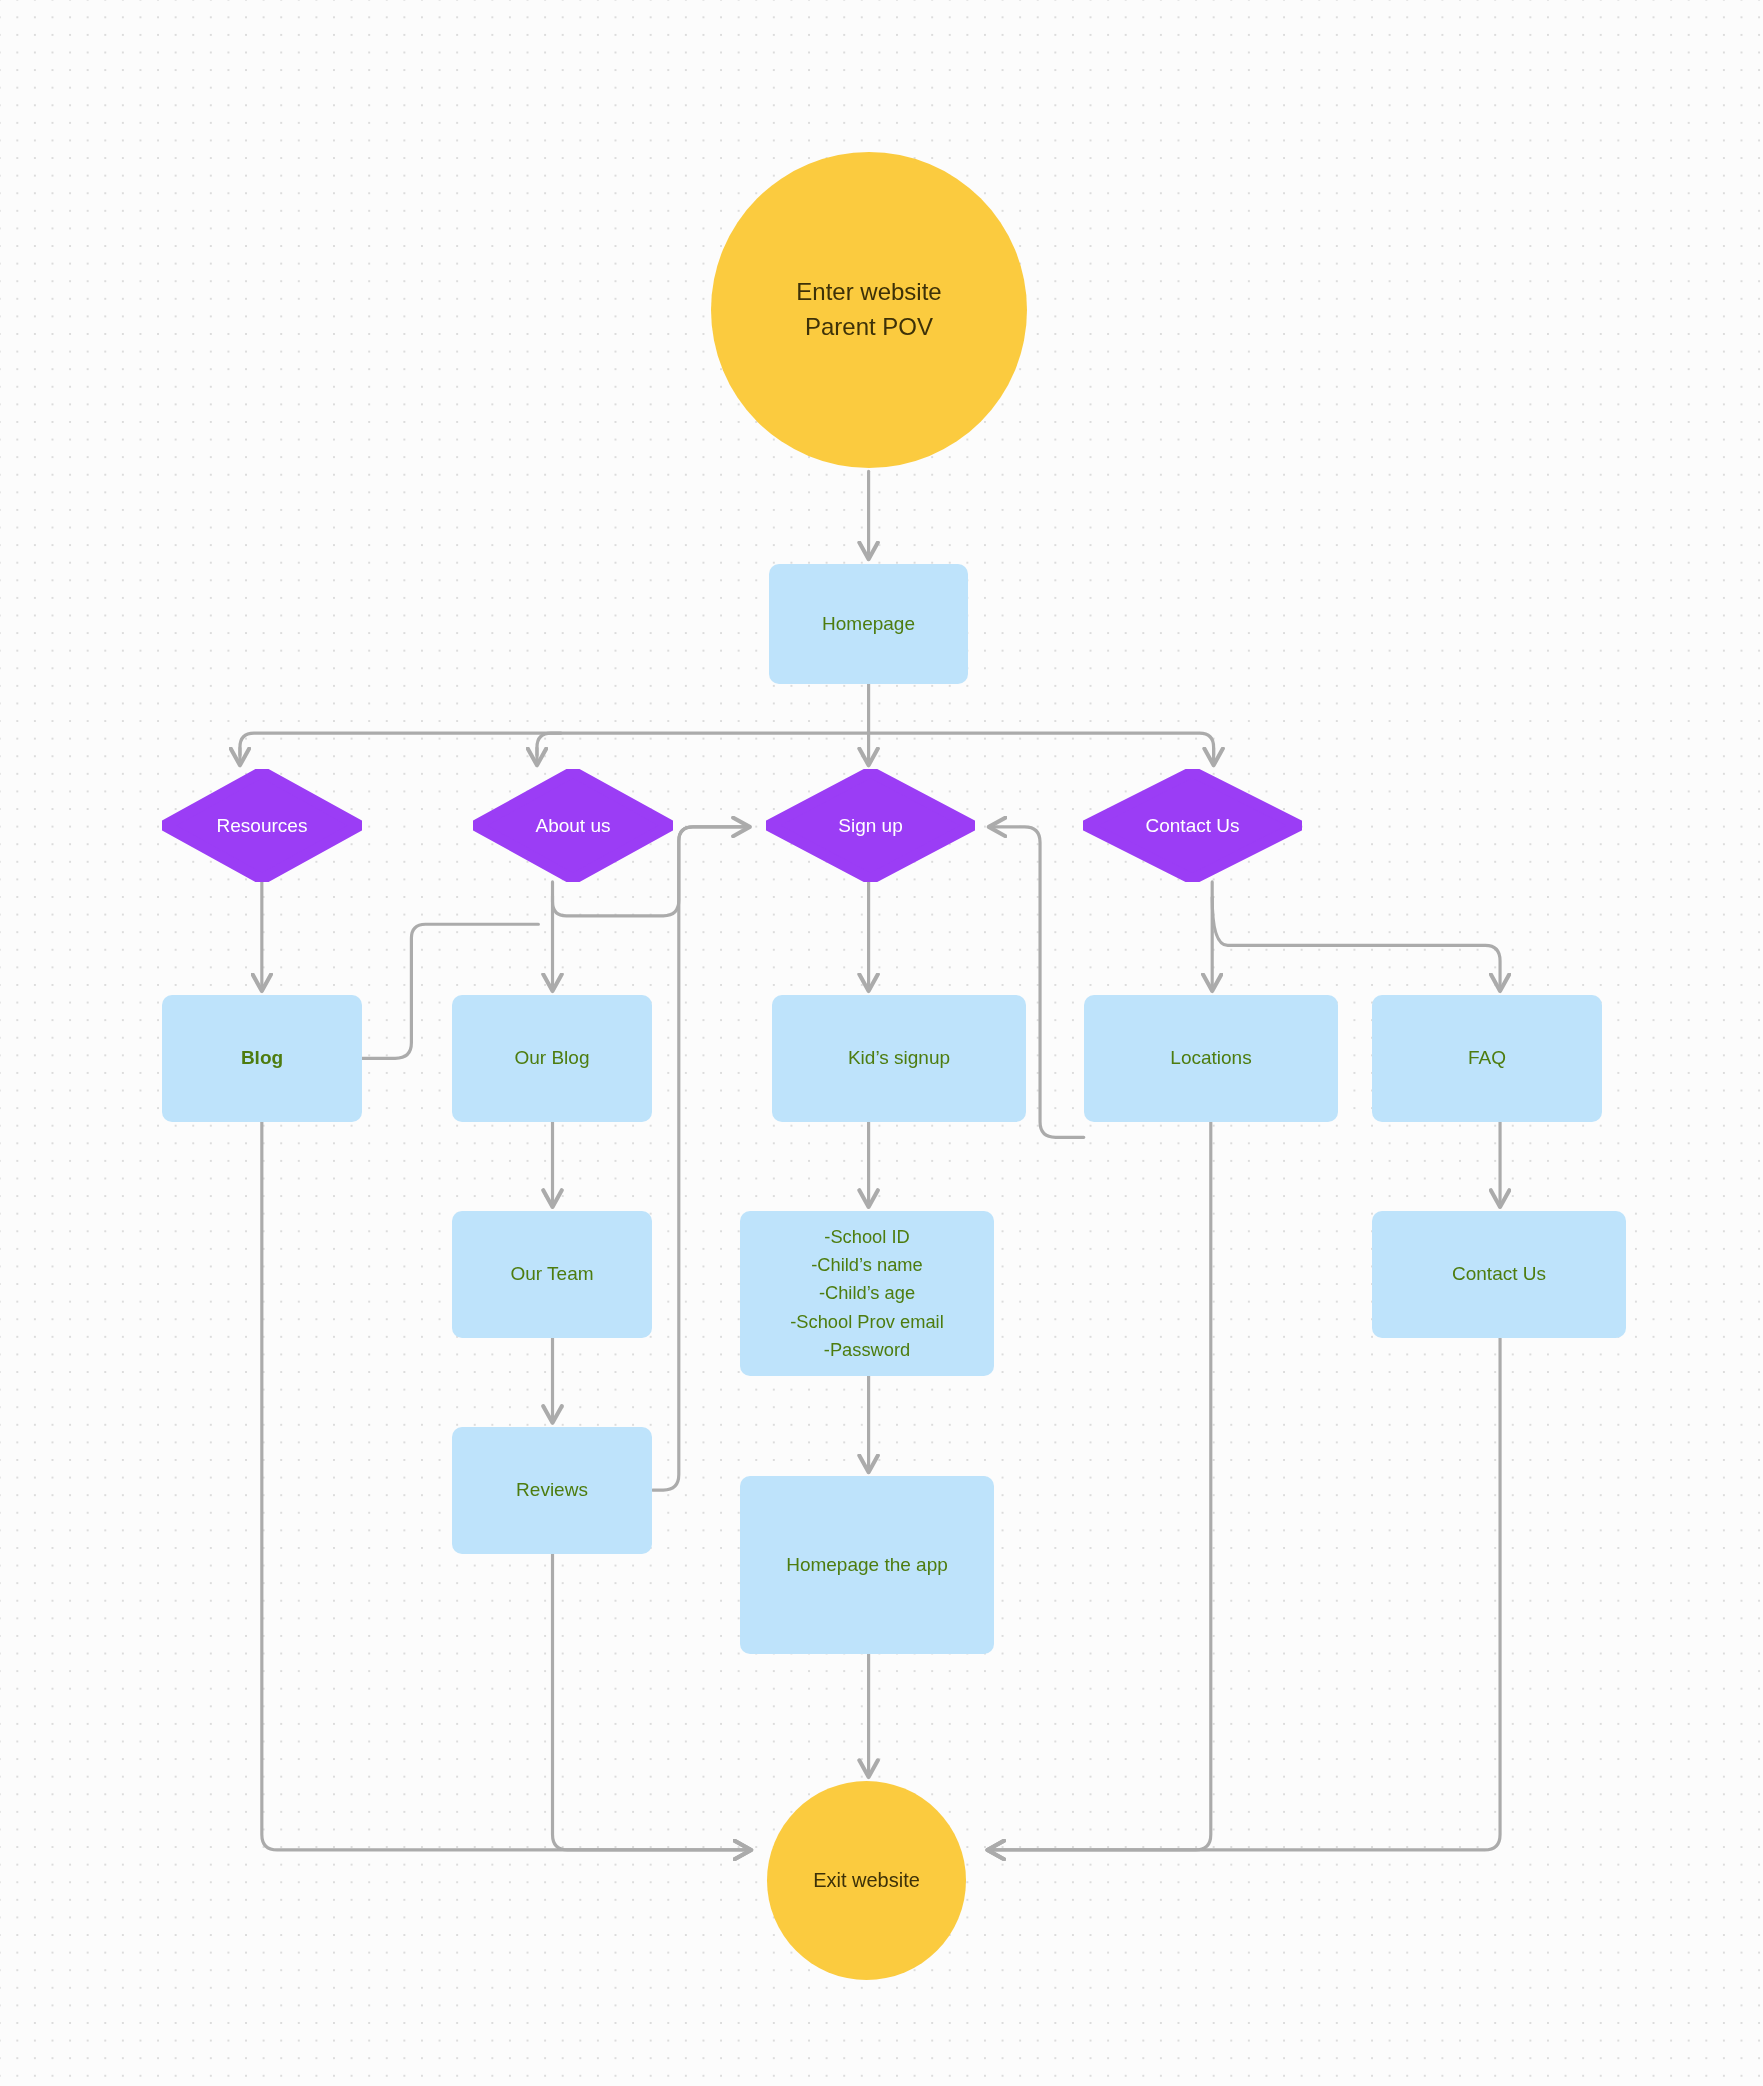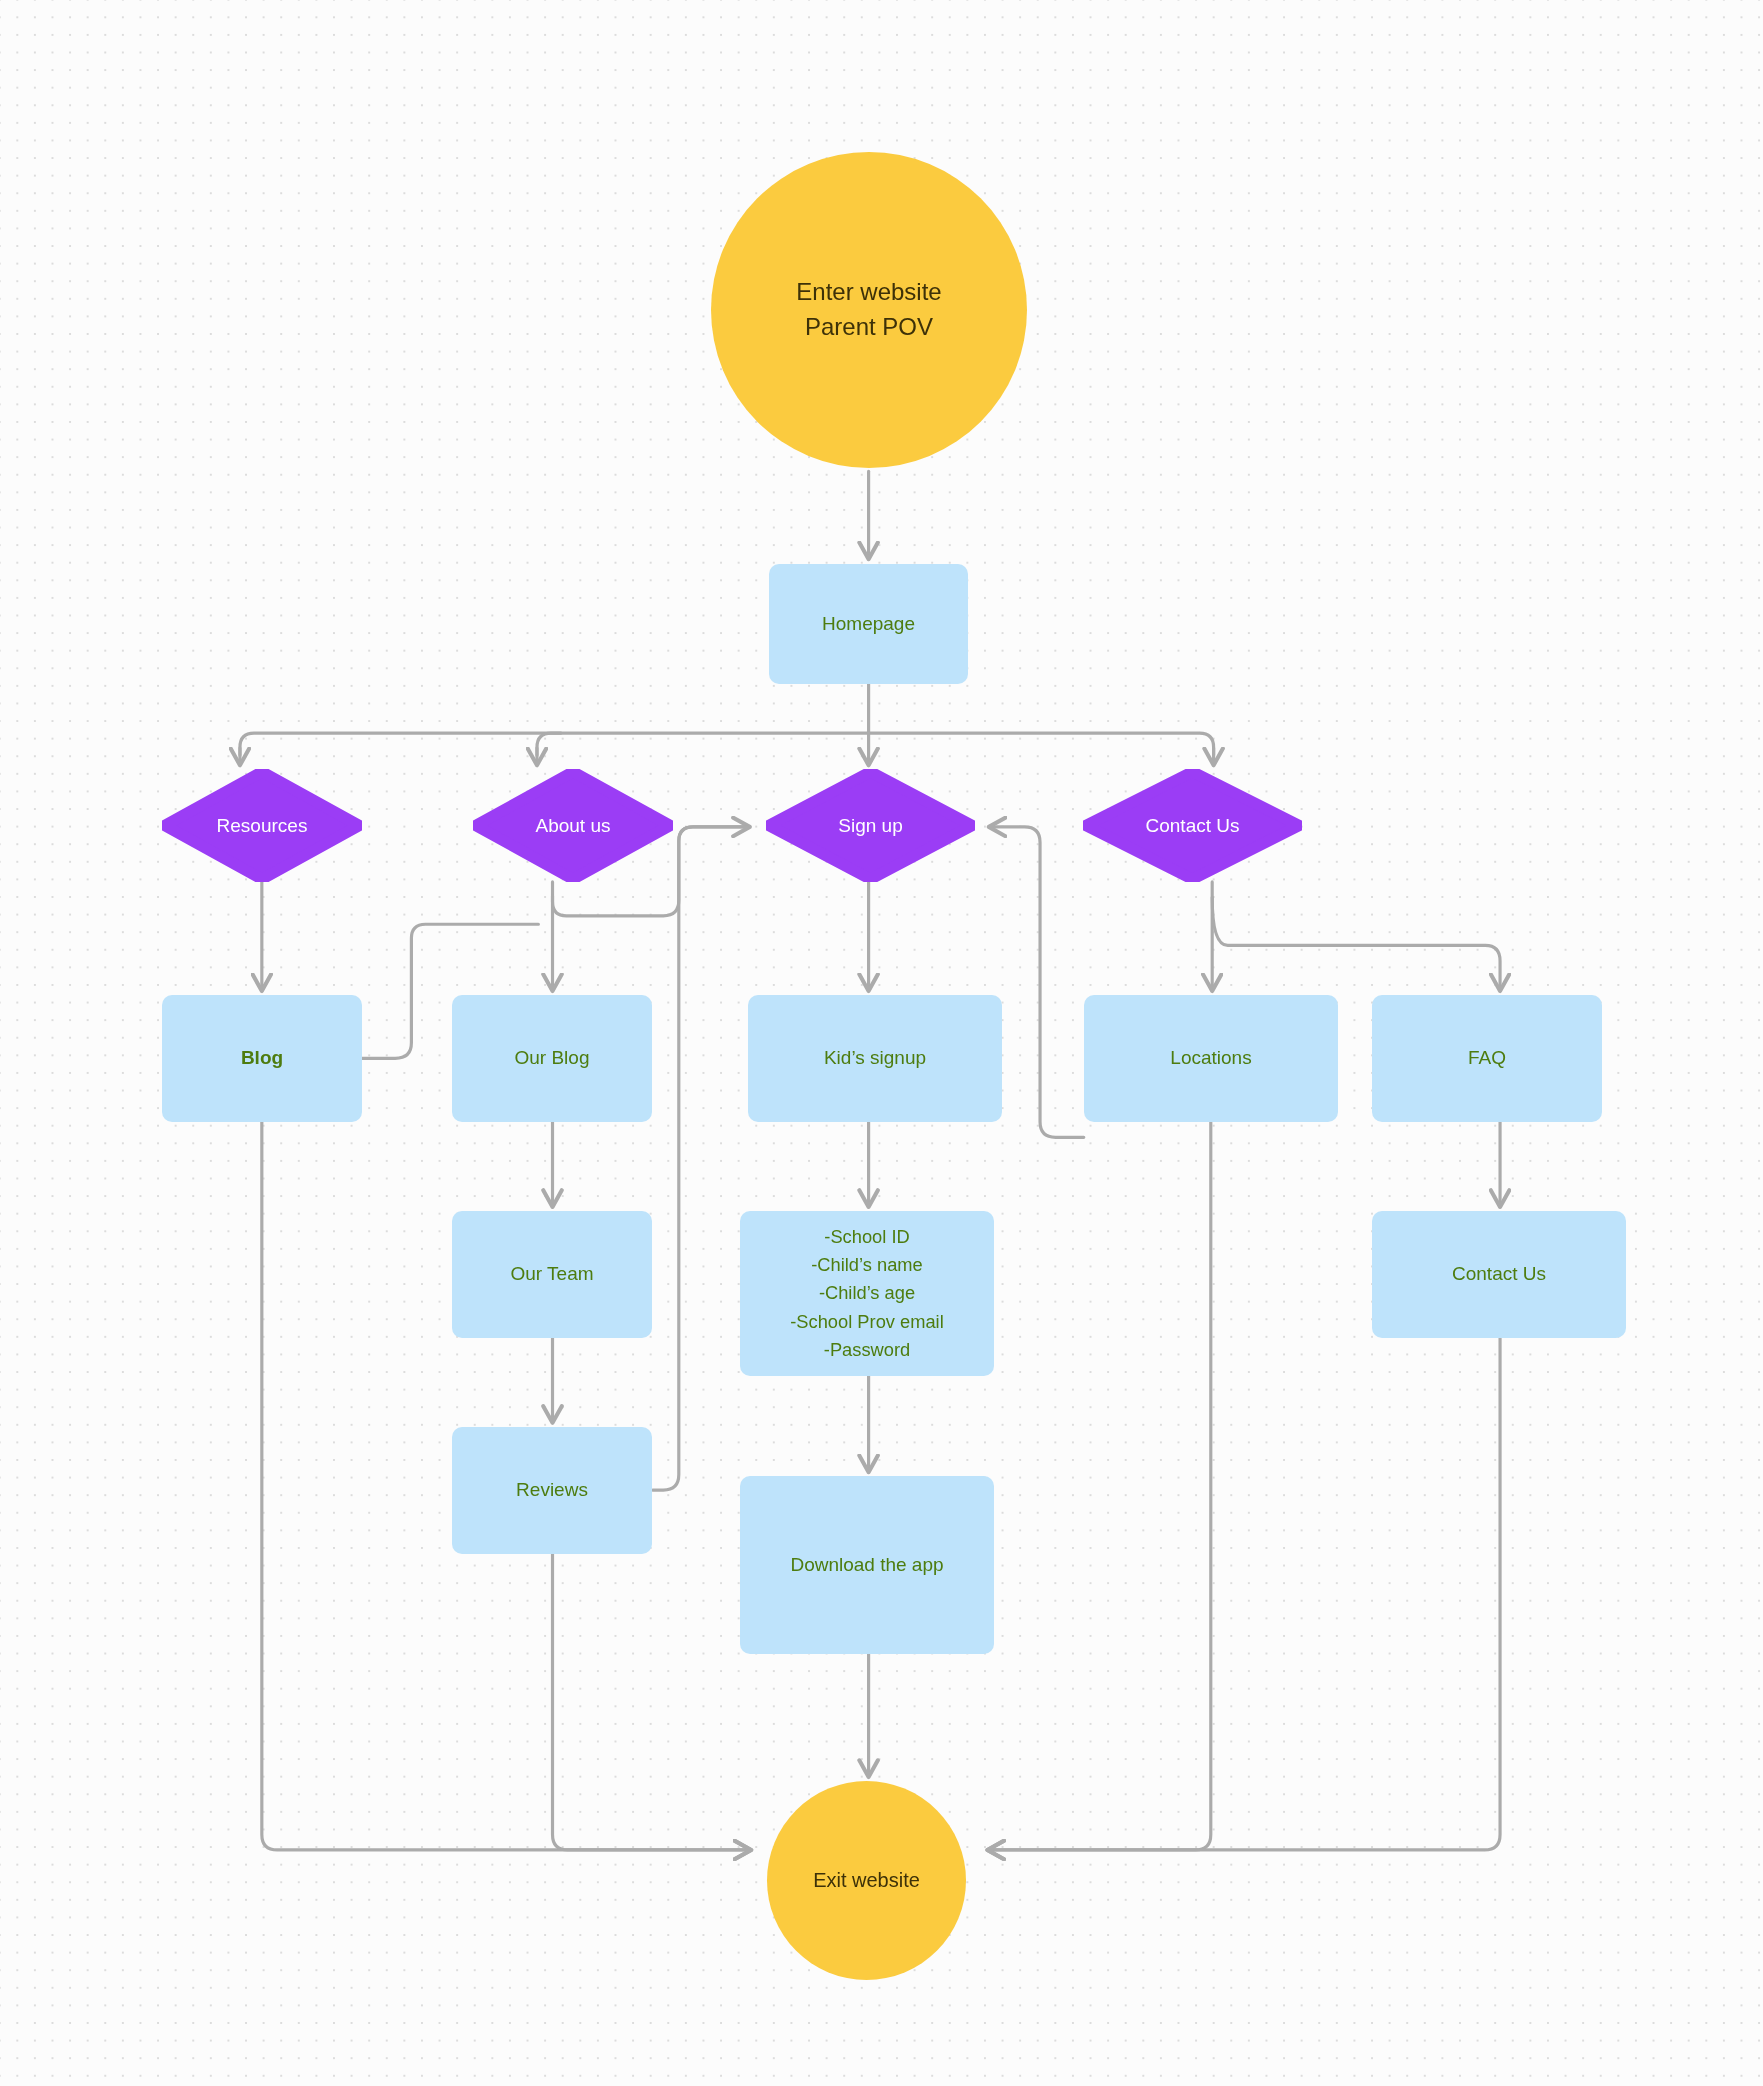--- a/index.html
+++ b/index.html
@@ -172,21 +172,21 @@
   </div>
 
   <div class="node node-process" style="left:162px; top:995px; width:200px; height:127px;font-weight:bold;">
     <span>Blog</span>
   </div>
 
   <div class="node node-process" style="left:452px; top:995px; width:200px; height:127px;">
     <span>Our Blog</span>
   </div>
 
-  <div class="node node-process" style="left:748px; top:995px; width:254px; height:127px;">
+  <div class="node node-process" style="left:772px; top:995px; width:254px; height:127px;">
     <span>Kid’s signup</span>
   </div>
 
   <div class="node node-process" style="left:1084px; top:995px; width:254px; height:127px;">
     <span>Locations</span>
   </div>
 
   <div class="node node-process" style="left:1372px; top:995px; width:230px; height:127px;">
     <span>FAQ</span>
   </div>
@@ -205,21 +205,21 @@
 
   <div class="node node-process" style="left:1372px; top:1211px; width:254px; height:127px;">
     <span>Contact Us</span>
   </div>
 
   <div class="node node-process" style="left:452px; top:1427px; width:200px; height:127px;">
     <span>Reviews</span>
   </div>
 
   <div class="node node-process" style="left:740px; top:1476px; width:254px; height:178px;">
-    <span>Download the app</span>
+    <span>Homepage the app</span>
   </div>
 
   <div class="node node-terminal" style="left:767px; top:1781px; width:199px; height:199px; font-size:20px;">
     <span>Exit website</span>
   </div>
 
 </div>
 
 
 </body></html>

